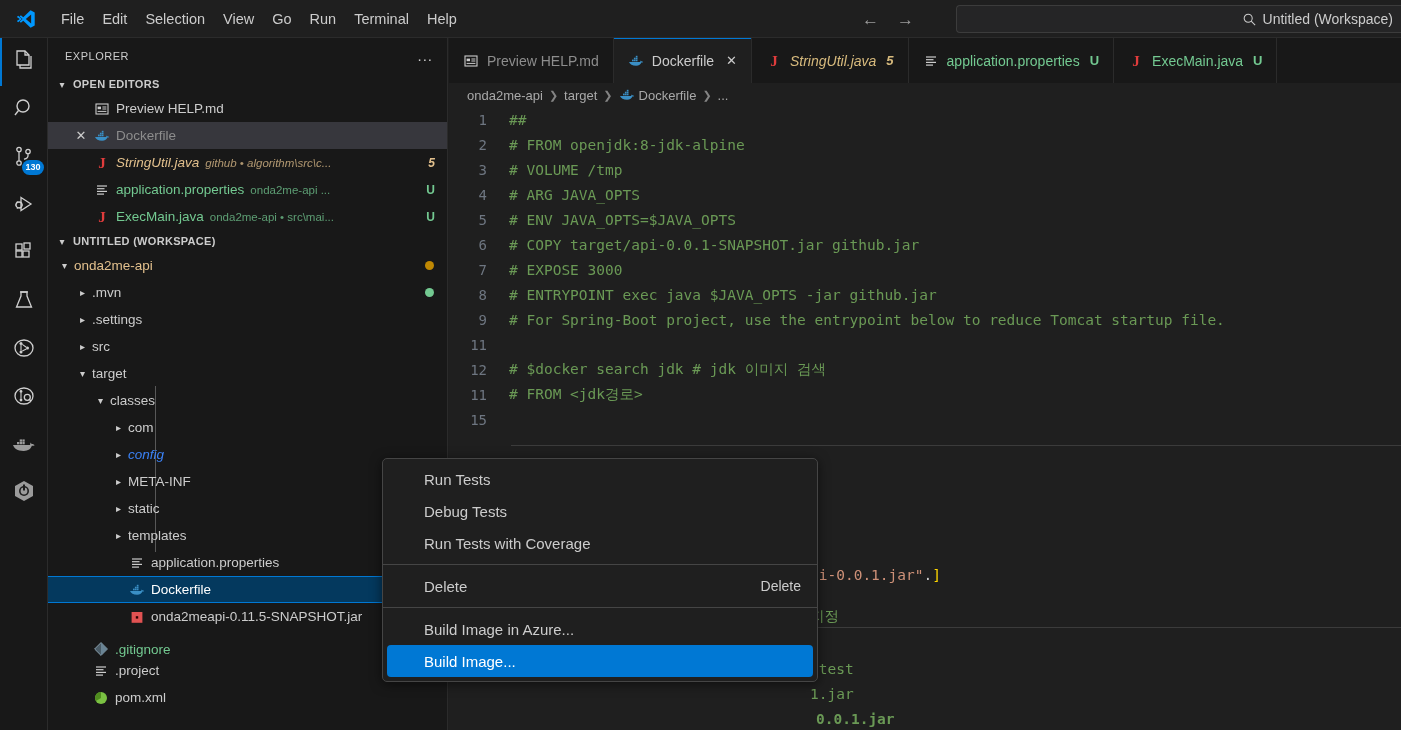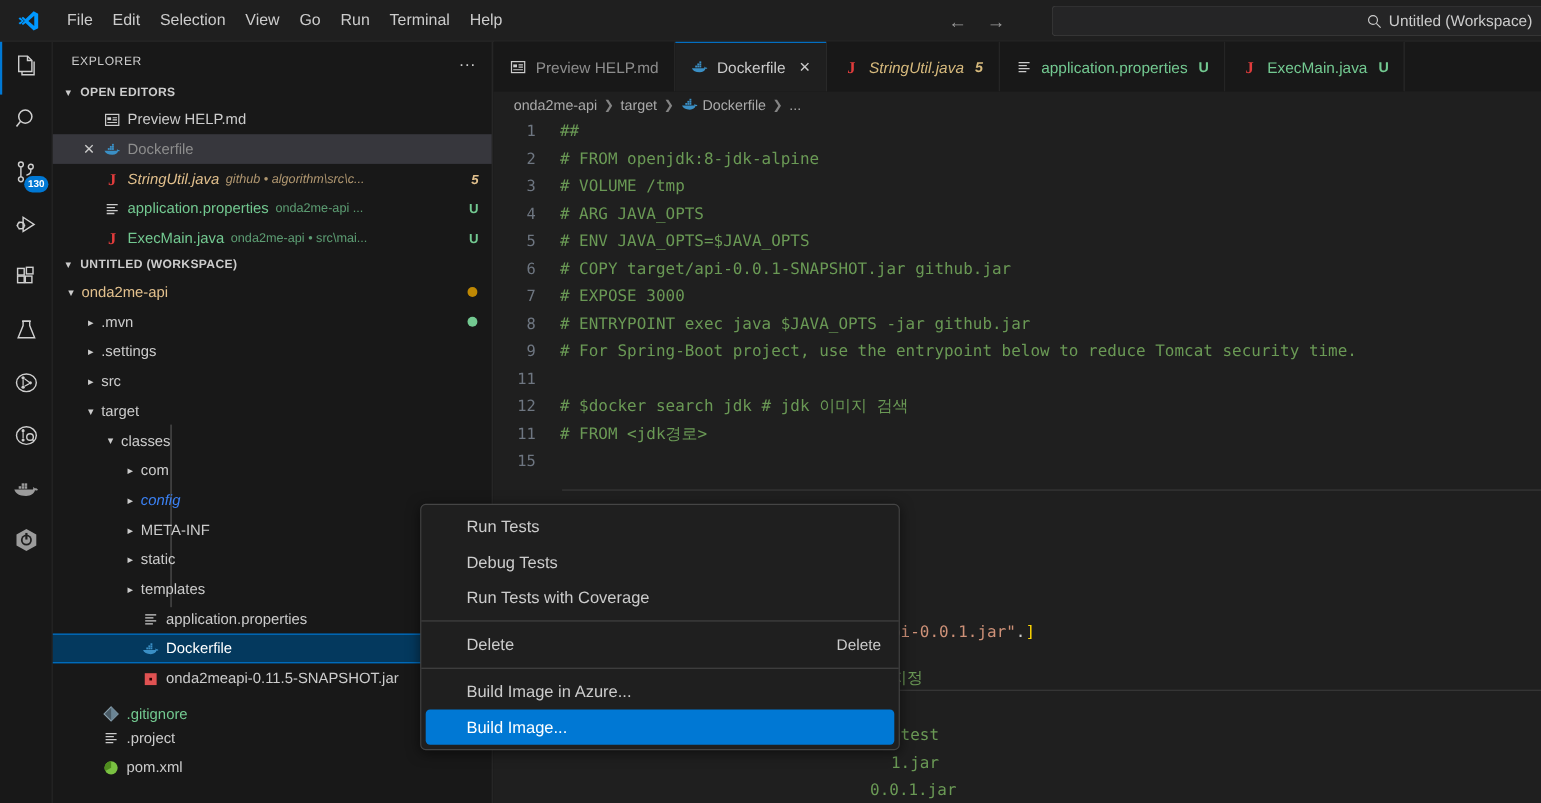--- a/index.html
+++ b/index.html
@@ -635,21 +635,21 @@
         <div class="cline">
      <span class="lnum">7</span>
      <span class="ctext"># EXPOSE 3000</span>
    </div>
         <div class="cline">
      <span class="lnum">8</span>
      <span class="ctext"># ENTRYPOINT exec java $JAVA_OPTS -jar github.jar</span>
    </div>
         <div class="cline">
      <span class="lnum">9</span>
-     <span class="ctext"># For Spring-Boot project, use the entrypoint below to reduce Tomcat security time.</span>
+     <span class="ctext"># For Spring-Boot project, use the entrypoint below to reduce Tomcat startup file.</span>
    </div>
         <div class="cline">
      <span class="lnum">11</span>
      <span class="ctext"></span>
    </div>
         <div class="cline">
      <span class="lnum">12</span>
      <span class="ctext"># $docker search jdk # jdk 이미지 검색</span>
    </div>
         <div class="cline">
@@ -658,21 +658,21 @@
    </div>
         <div class="cline">
      <span class="lnum">15</span>
      <span class="ctext"></span>
    </div>
         <div class="foldline" style="top:338px;"></div>
         <div style="position:absolute;left:361px;top:460px;font-family:'DejaVu Sans Mono',monospace;font-size:14.5px;white-space:pre;"><span style="color:#ce9178;">pi-0.0.1.jar</span><span style="color:#ce9178;">"</span><span style="color:#cccccc;">.</span><span style="color:#ffd700;">]</span></div>
         <div style="position:absolute;left:361px;top:500px;font-family:'DejaVu Sans Mono',monospace;font-size:14.5px;white-space:pre;"><span style="color:#6a9955;">지정</span></div>
         <div style="position:absolute;left:361px;top:554px;font-family:'DejaVu Sans Mono',monospace;font-size:14.5px;white-space:pre;"><span style="color:#6a9955;">atest</span></div>
         <div style="position:absolute;left:361px;top:579px;font-family:'DejaVu Sans Mono',monospace;font-size:14.5px;white-space:pre;"><span style="color:#6a9955;">1.jar</span></div>
-        <div style="position:absolute;left:342px;top:604px;font-family:'DejaVu Sans Mono',monospace;font-size:14.5px;white-space:pre;"><span style="color:#6a9955;">0.0.1.jar</span></div>
+        <div style="position:absolute;left:367px;top:604px;font-family:'DejaVu Sans Mono',monospace;font-size:14.5px;white-space:pre;font-weight:bold;"><span style="color:#6a9955;">0.0.1.jar</span></div>
         <div class="foldline" style="top:520px;left:361px;"></div>
       </div>
   </div>
 
   <div class="ctxmenu" id="ctxmenu">
       <div class="ctxitem">
       <span>Run Tests</span>
 
     </div>
       <div class="ctxitem">

